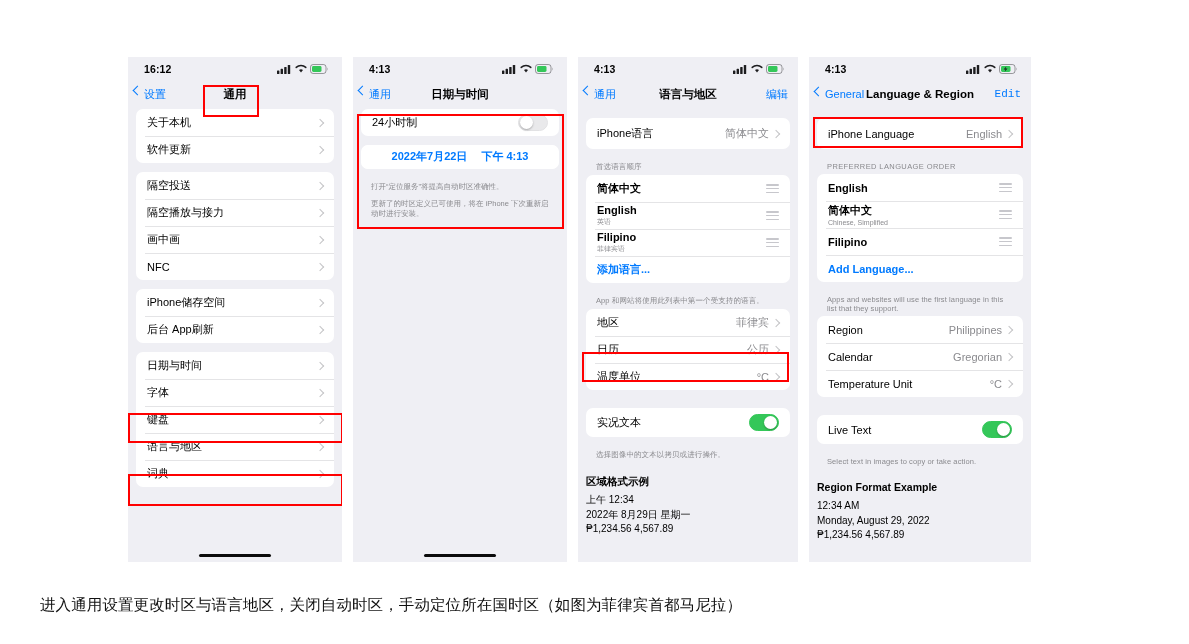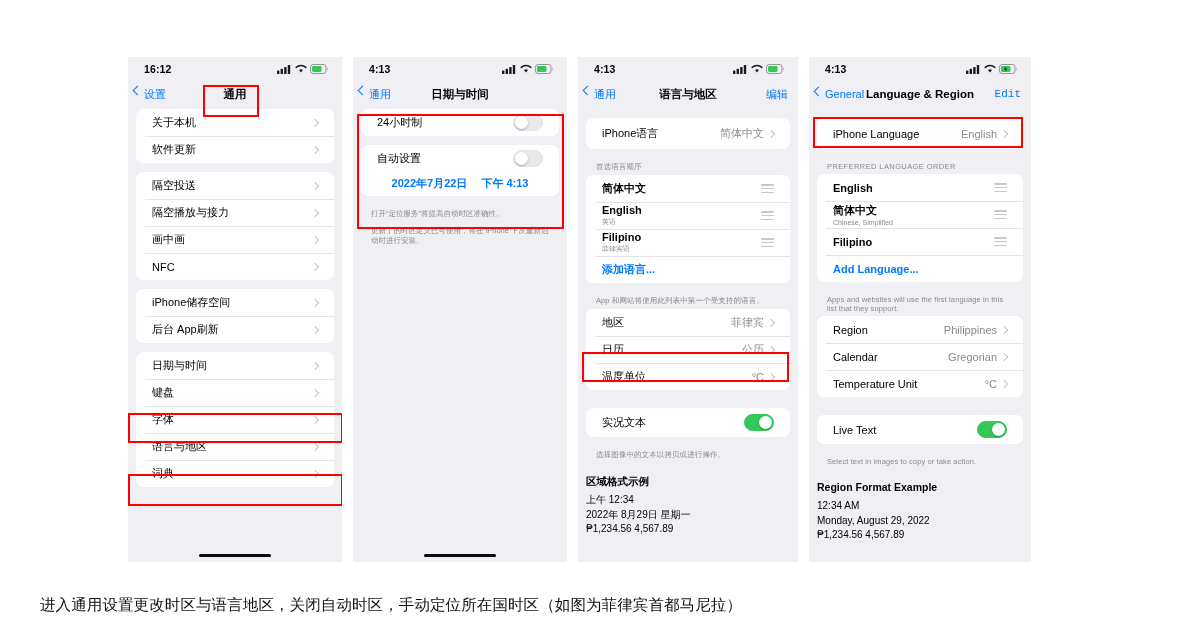--- a/index.html
+++ b/index.html
@@ -105,21 +105,21 @@
   .group {
     background: #fff;
     border-radius: 7px;
     overflow: hidden;
     margin-bottom: 9px;
   }
   .row {
     min-height: 27px;
     display: flex;
     align-items: center;
-    padding: 0 16px;
+    padding: 0 11px;
     position: relative;
     box-sizing: border-box;
   }
   .row + .row::before {
     content: "";
     position: absolute;
     left: 9px; right: 0; top: 0;
     height: 1px;
     background: #e4e4e6;
   }
@@ -326,25 +326,25 @@
           <span class="disc"></span>
         </div>
       </div>
 
       <div class="group">
         <div class="row">
           <span class="row-label">日期与时间</span>
           <span class="disc"></span>
         </div>
         <div class="row">
+          <span class="row-label">字体</span>
+          <span class="disc"></span>
+        </div>
+        <div class="row">
           <span class="row-label">键盘</span>
-          <span class="disc"></span>
-        </div>
-        <div class="row">
-          <span class="row-label">字体</span>
           <span class="disc"></span>
         </div>
         <div class="row">
           <span class="row-label">语言与地区</span>
           <span class="disc"></span>
         </div>
         <div class="row">
           <span class="row-label">词典</span>
           <span class="disc"></span>
         </div>
@@ -390,26 +390,20 @@
       <div class="group">
         <div class="row">
           <span class="row-label">24小时制</span>
           <span class="toggle">
               <i class="knob"></i>
             </span>
         </div>
       </div>
 
       <div class="group">
-        <div class="row">
-          <span class="row-label">自动设置</span>
-          <span class="toggle">
-              <i class="knob"></i>
-            </span>
-        </div>
         <div class="datetime-row">
           <span>2022年7月22日</span>
           <span>下午 4:13</span>
         </div>
       </div>
 
       <div class="footnote">打开“定位服务”将提高自动时区准确性。</div>
       <div class="footnote">更新了的时区定义已可使用，将在 iPhone 下次重新启动时进行安装。</div>
 
     </div>

